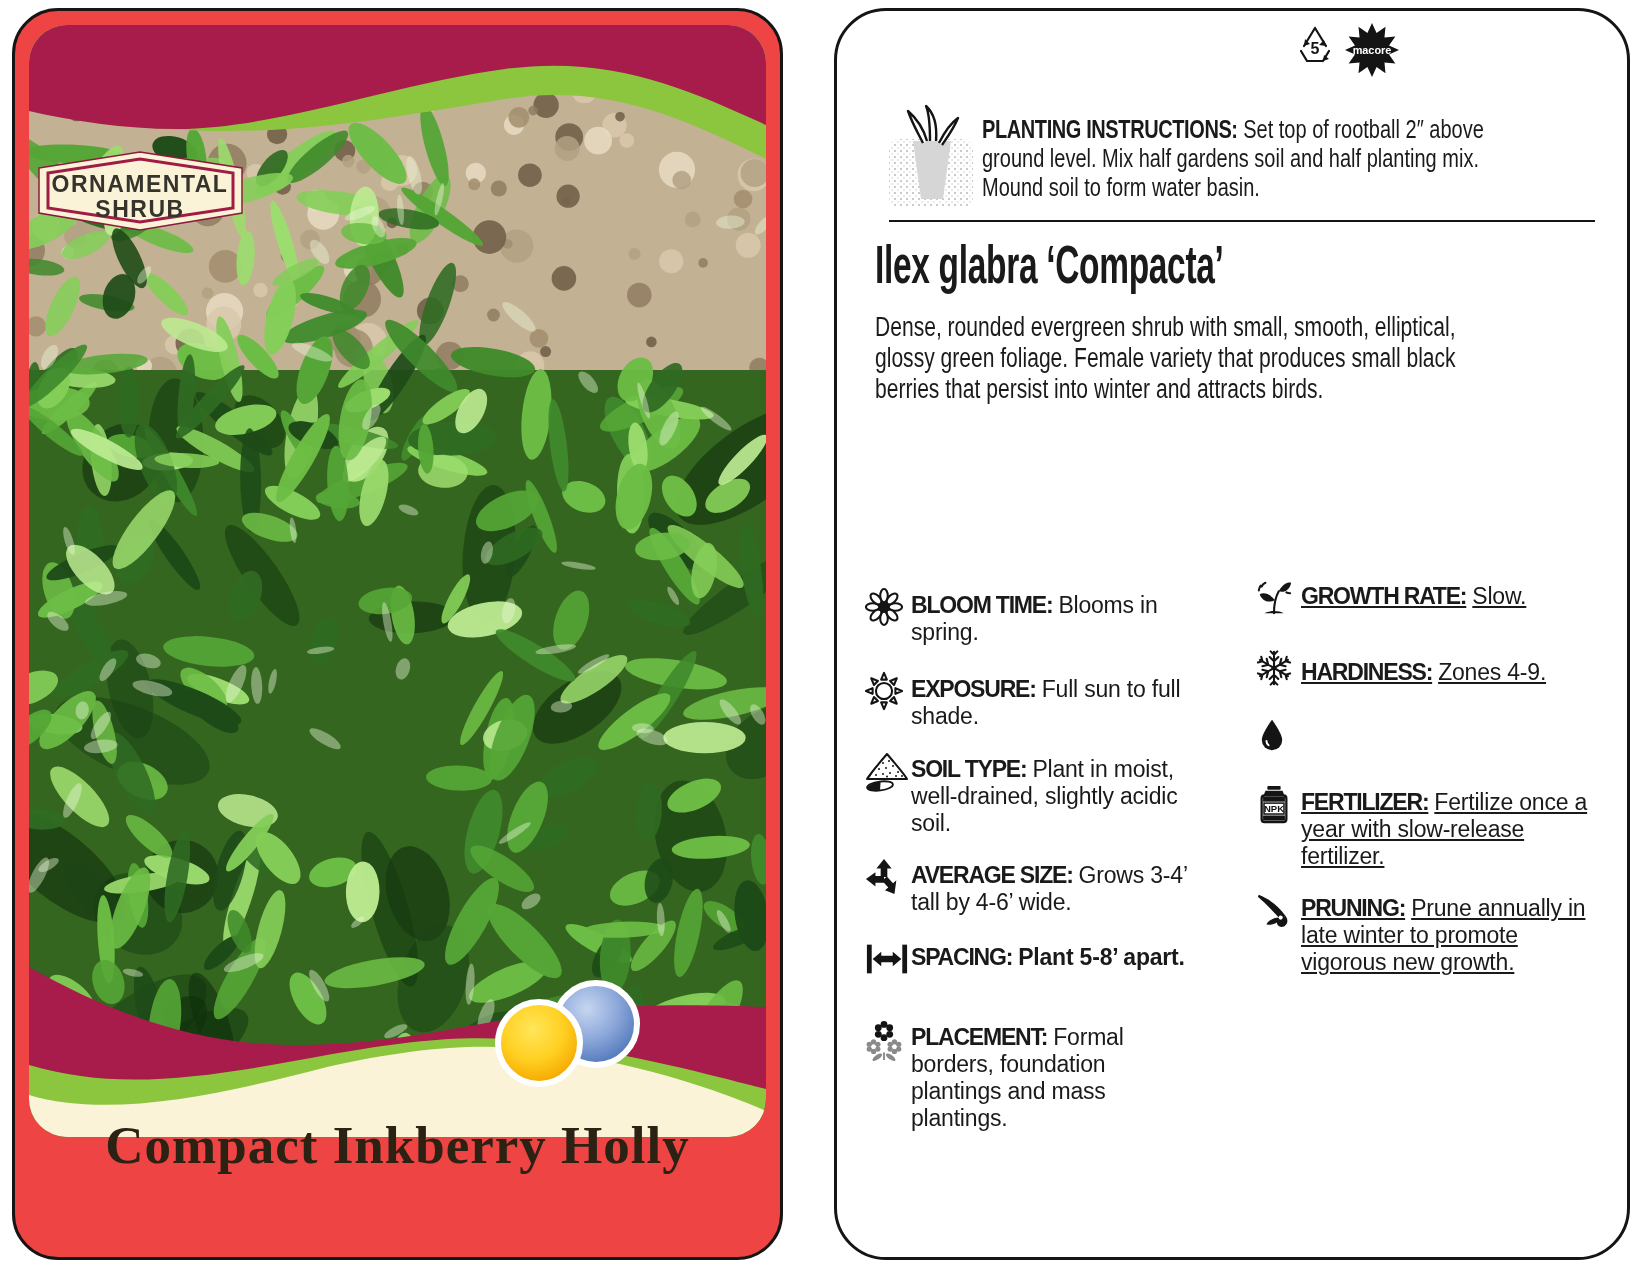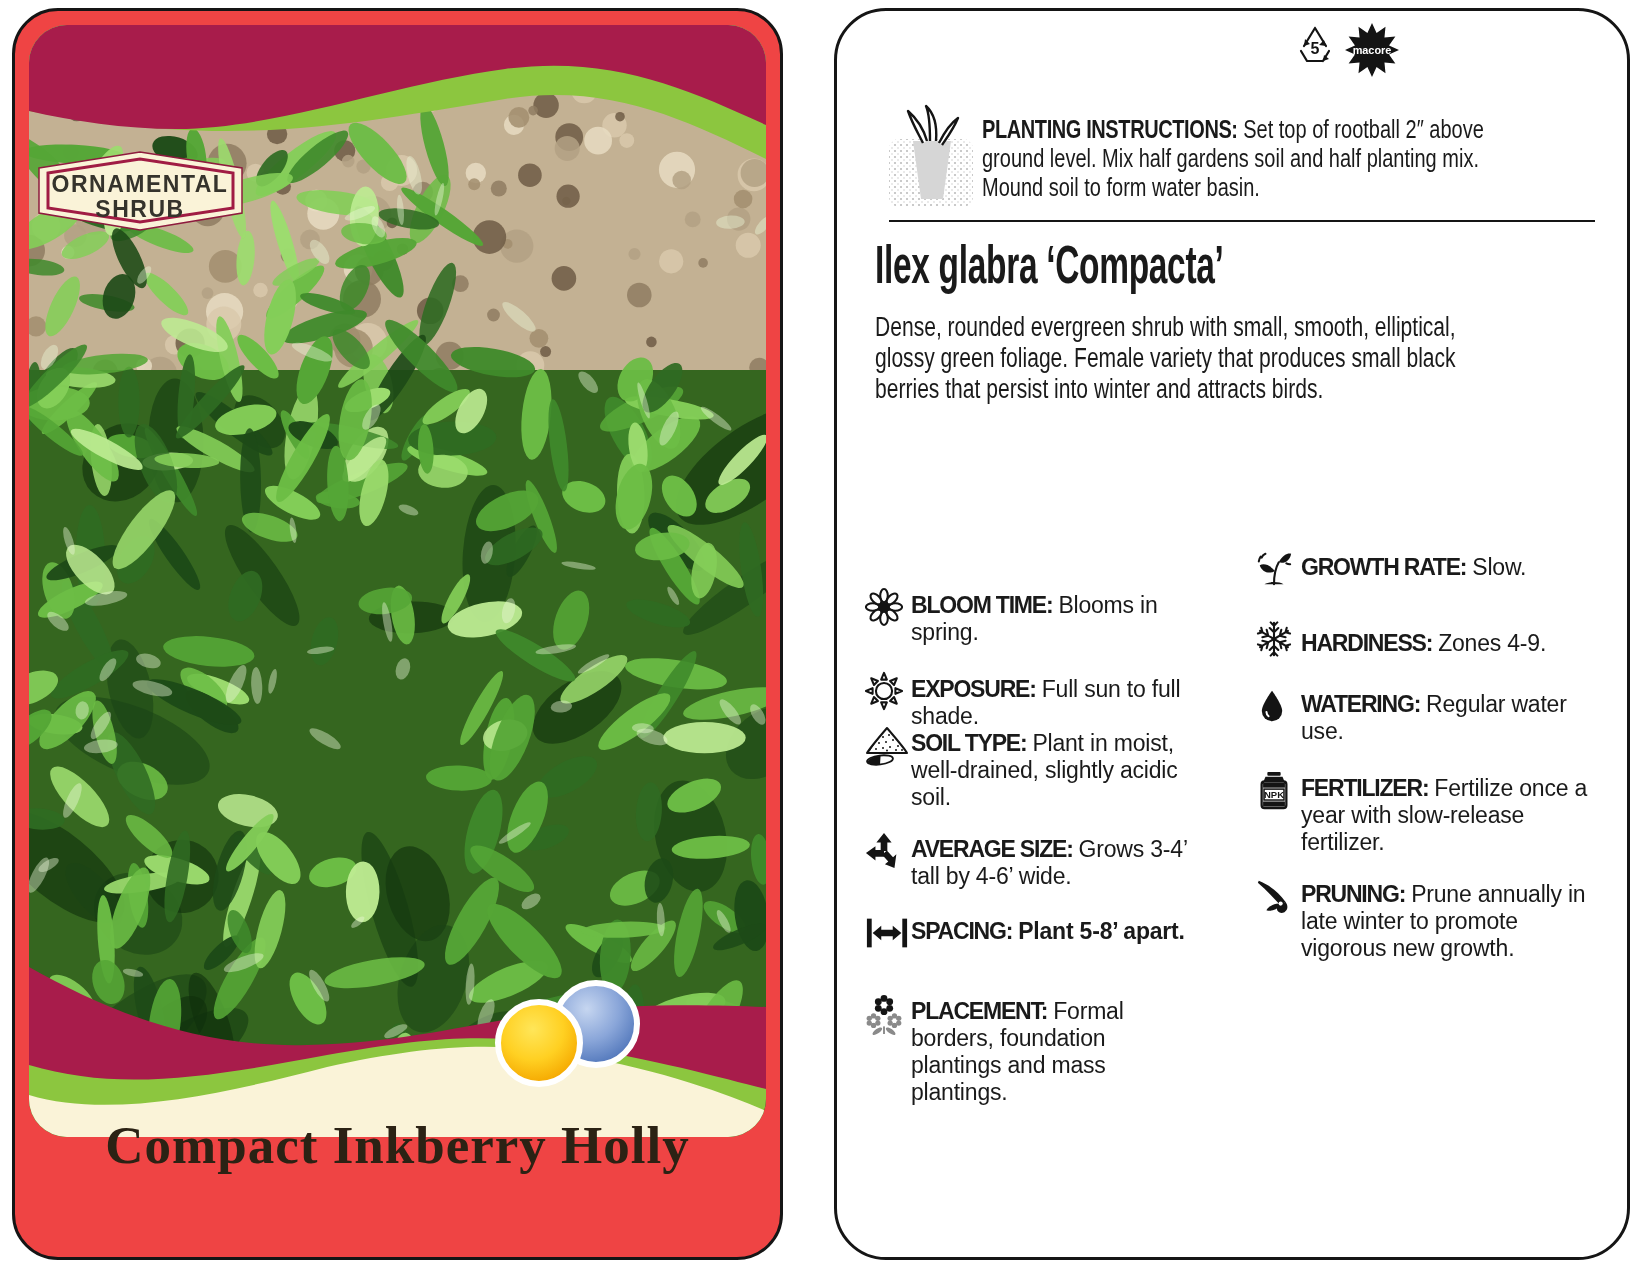--- a/index.html
+++ b/index.html
@@ -28,27 +28,27 @@
   .pl-text{margin-left:7px;padding-top:14px;font-size:25px;line-height:29px;}
   .pl-line{white-space:nowrap;transform:scaleX(.8);transform-origin:0 0;}
   .pl-line b{letter-spacing:-.5px;}
   .divider{position:absolute;left:52px;top:209px;width:706px;height:2px;background:#151515;}
   .botname{position:absolute;left:38px;top:222px;margin:0;font-size:54px;font-weight:bold;white-space:nowrap;}
   .botname span{display:inline-block;transform:scaleX(.62);transform-origin:0 50%;letter-spacing:-.5px;}
   .desc{position:absolute;left:38px;top:301px;font-size:27px;line-height:31px;}
   .desc div{white-space:nowrap;transform:scaleX(.78);transform-origin:0 0;}
   .col{position:absolute;}
   .col-left{left:28px;top:570px;width:336px;}
-  .col-right{left:418px;top:543px;width:350px;}
+  .col-right{left:418px;top:572px;width:350px;text-decoration:underline;}
   .attr{display:flex;align-items:flex-start;}
   .ic{width:46px;flex:none;margin-top:-5px;}
   .attr-text{margin:0;font-size:23px;line-height:27px;letter-spacing:-.2px;}
   .attr-text b{letter-spacing:-1.2px;margin-right:6px;}
   .col-left .attr:nth-child(1){margin-bottom:30px;margin-top:11px;}
-  .col-left .attr:nth-child(2){}
+  .col-left .attr:nth-child(2){margin-bottom:26px;}
   .col-left .attr:nth-child(3){margin-bottom:25px;}
   .col-left .attr:nth-child(4){margin-bottom:28px;}
   .col-left .attr:nth-child(5){margin-bottom:41px;font-weight:bold;}
   .col-right .attr:nth-child(1){margin-bottom:31px;}
   .col-right .attr:nth-child(2){margin-bottom:28px;align-items:center;}
   .col-right .attr:nth-child(3){margin-bottom:30px;}
   .col-right .attr:nth-child(4){margin-bottom:25px;}
   .ik{stroke:#141414;fill:none;stroke-width:2.2;stroke-linecap:round;stroke-linejoin:round;}
   .if{fill:#141414;stroke:none;}
 </style>
@@ -784,21 +784,20 @@
       <p class="attr-text"><b>HARDINESS:</b><span>Zones 4-9.</span></p>
     </div>
 
     <div class="attr">
       <span class="ic">
         <svg width="34" height="40" viewBox="0 0 40 40">
           <path d="M20,2 C20,2 8,18 8,26 a12,12 0 0 0 24,0 C32,18 20,2 20,2 Z" class="if"></path>
           <path d="M13.5,27 a6.5,6.5 0 0 0 2.5,5" stroke="#fff" stroke-width="2.4" fill="none" stroke-linecap="round"></path>
         </svg>
       </span>
-      <p class="attr-text"><b>WATERING:</b><span>Regular water use.</span></p>
     </div>
 
     <div class="attr">
       <span class="ic">
         <svg width="38" height="42" viewBox="0 0 40 42">
           <rect x="13" y="1" width="14" height="4" rx="1" class="if"></rect>
           <path d="M11,6 H29 L31,11 H9 Z" class="if"></path>
           <rect x="7" y="11" width="26" height="28" rx="3" fill="#fff" stroke="#141414" stroke-width="2.4"></rect>
           <rect x="8.5" y="12.5" width="23" height="5" class="if"></rect>
           <rect x="8.5" y="32" width="23" height="5.5" class="if"></rect>

